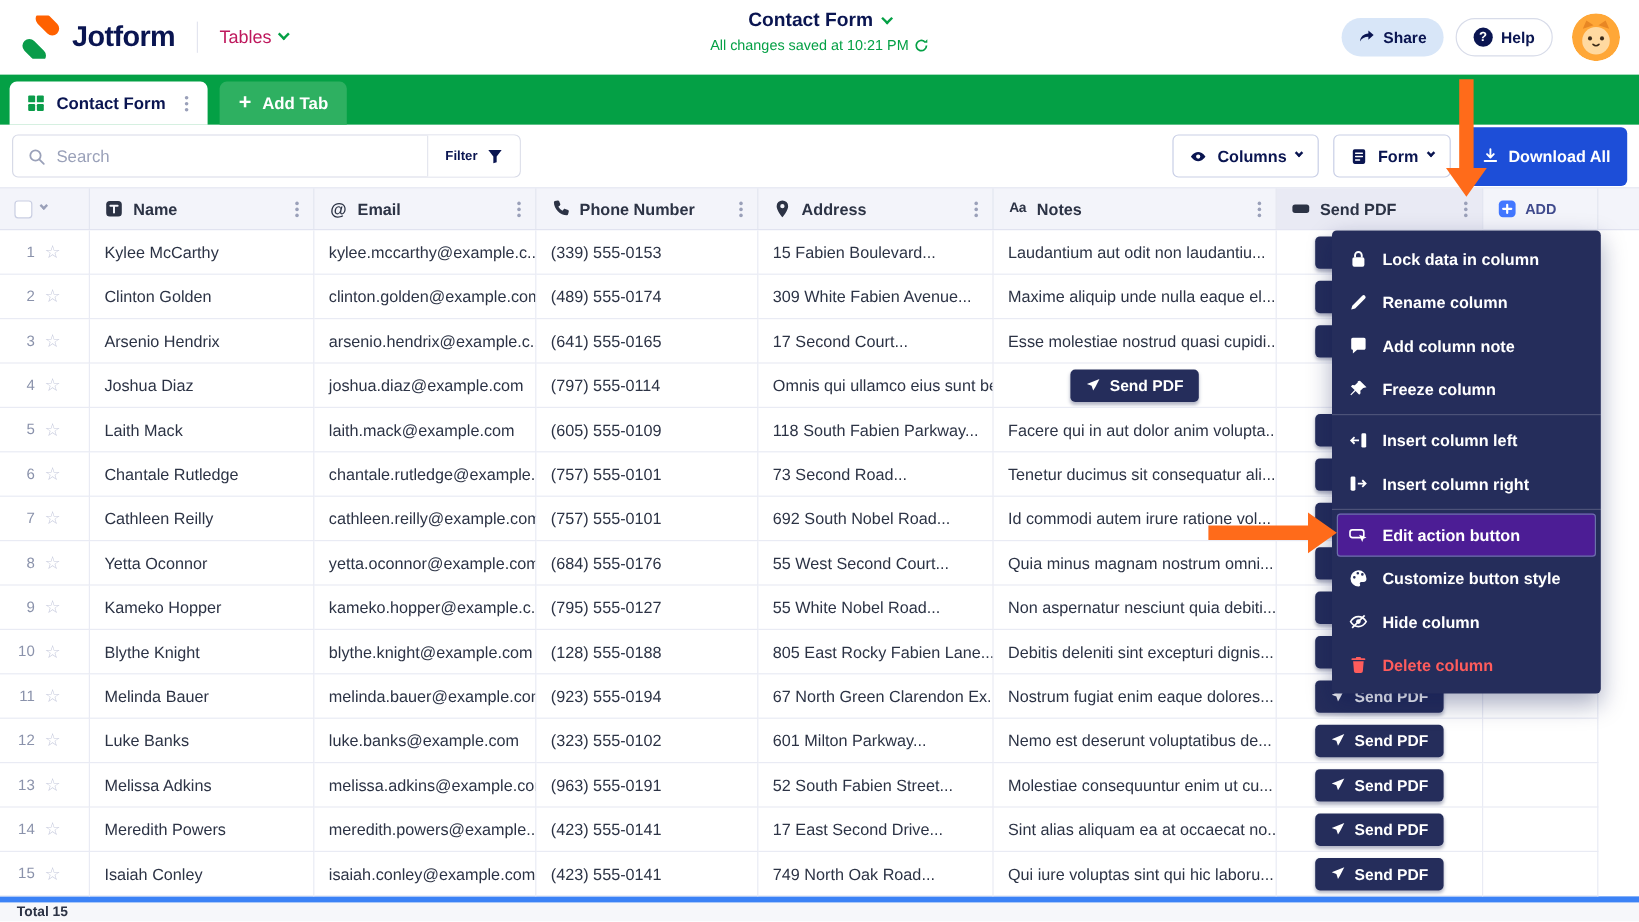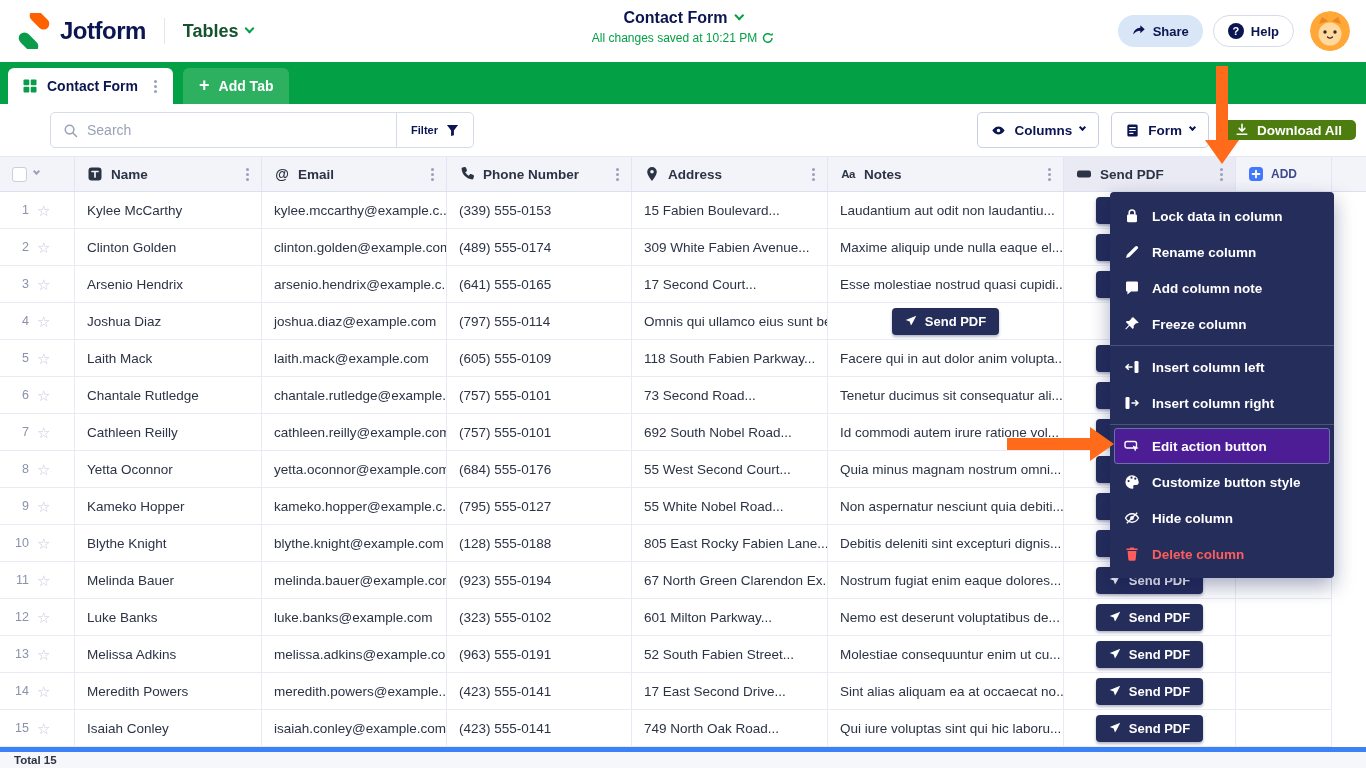--- a/index.html
+++ b/index.html
@@ -7,21 +7,21 @@
     font-family: "Liberation Sans", sans-serif; color: #2c3345; }
   .app { position: relative; width: 1366px; height: 768px; }
 
   
   .topbar { height: 62px; display: flex; align-items: center; padding: 0 16px; position: relative; background: #fff; }
   .brand { display: flex; align-items: center; gap: 8px; cursor: pointer; text-decoration: none; }
   .logo-mark { width: 36px; height: 36px; display: inline-flex; }
   .logo-mark svg { width: 100%; height: 100%; }
   .brand-text { font-size: 24px; font-weight: 800; color: #0a1551; letter-spacing: -0.5px; }
   .vdiv { width: 1px; height: 26px; background: #e3e5ef; margin: 0 18px; }
-  .tables-dd { display: flex; align-items: center; gap: 7px; font-size: 18px; font-weight: 700; color: #14532d; cursor: pointer; }
+  .tables-dd { display: flex; align-items: center; gap: 7px; font-size: 15px; font-weight: 400; color: #be185d; cursor: pointer; }
   .chev { display: inline-block; width: 7px; height: 7px; border-right: 2px solid currentColor; border-bottom: 2px solid currentColor; transform: rotate(45deg); margin-top: -5px; }
   .chev.green { color: #04a045; }
   .chev.sm { width: 5px; height: 5px; }
   .topbar-center { position: absolute; left: 50%; transform: translateX(-50%); top: 9px; text-align: center; }
   .doc-title-row { display: flex; align-items: center; justify-content: center; gap: 8px; cursor: pointer; }
   .doc-title { font-size: 16px; font-weight: 800; color: #0a1551; }
   .saved { margin-top: 4px; font-size: 12px; color: #04a045; display: flex; align-items: center; gap: 5px; justify-content: center; }
   .saved svg { width: 12px; height: 12px; }
   .topbar-right { margin-left: auto; display: flex; align-items: center; gap: 10px; }
   .pill { height: 32px; border-radius: 16px; padding: 0 14px; display: inline-flex; align-items: center; gap: 7px;
@@ -40,34 +40,34 @@
   .tab-icon { width: 16px; height: 16px; display: inline-flex; }
   .tab-label { font-size: 14px; font-weight: 800; color: #0a1551; }
   .kebab { width: 16px; height: 16px; display: inline-flex; align-items: center; justify-content: center; color: #9aa0b9; cursor: pointer; flex: none; }
   .kebab::before { content: ""; width: 3px; height: 3px; border-radius: 50%; background: currentColor;
     box-shadow: 0 -5px 0 currentColor, 0 5px 0 currentColor; }
   .add-tab { height: 36px; margin-left: 10px; background: #2eb061; border: none; border-radius: 6px 6px 0 0; color: #fff;
     font-size: 14px; font-weight: 700; display: inline-flex; align-items: center; gap: 9px; padding: 0 16px; cursor: pointer; font-family: inherit; }
   .add-tab .plus { font-size: 18px; font-weight: 700; line-height: 1; margin-top: -2px; }
 
   
-  .toolbar { height: 52px; background: #fff; display: flex; align-items: center; padding: 0 10px; margin-left: 40px; }
+  .toolbar { height: 52px; background: #fff; display: flex; align-items: center; padding: 0 10px; }
   .searchbox { width: 424px; height: 36px; border: 1px solid #d7dae7; border-radius: 5px; display: flex; align-items: center; background: #fff; }
   .search-icon { width: 15px; height: 15px; color: #9aa1b9; margin: 0 9px 0 12px; display: inline-flex; }
   .search-icon svg { width: 100%; height: 100%; }
   .searchbox input { flex: 1; border: none; outline: none; font-size: 14px; color: #2c3345; font-family: inherit; min-width: 0; background: transparent; }
   .searchbox input::placeholder { color: #9aa1b9; }
   .filter-btn { height: 100%; border: none; border-left: 1px solid #d7dae7; background: #fff; border-radius: 0 5px 5px 0;
     padding: 0 14px; display: inline-flex; align-items: center; gap: 8px; font-size: 11px; font-weight: 700; color: #0a1551; cursor: pointer; font-family: inherit; }
   .filter-btn svg { width: 13px; height: 13px; }
   .toolbar-right { margin-left: auto; display: flex; align-items: center; gap: 12px; }
   .btn-outline { height: 36px; border: 1px solid #c9cfe6; border-radius: 5px; background: #fff; padding: 0 13px;
     display: inline-flex; align-items: center; gap: 8px; font-size: 13.5px; font-weight: 700; color: #0a1551; cursor: pointer; font-family: inherit; }
   .btn-outline svg { width: 15px; height: 15px; }
-  .btn-green { height: 20px; border: none; border-radius: 5px; background: #4d7c0f; color: #fff; padding: 0 14px;
+  .btn-green { height: 49px; border: none; border-radius: 5px; background: #1d4ed8; color: #fff; padding: 0 14px;
     display: inline-flex; align-items: center; gap: 8px; font-size: 13.5px; font-weight: 800; cursor: pointer; font-family: inherit; }
   .btn-green svg { width: 14px; height: 14px; }
 
   
   .grid-row { display: grid; grid-template-columns: 75px 187px 185px 185px 196px 236px 172px 96px 1fr; }
   .thead { height: 36px; background: #f3f4fa; border-top: 1px solid #e6e8f2; border-bottom: 1px solid #dcdfee; }
   .th { display: flex; align-items: center; gap: 8px; padding: 0 6px 0 12px; border-right: 1px solid #e3e6f1;
     font-size: 13.5px; font-weight: 700; color: #2c3345; cursor: pointer; overflow: hidden; }
   .th.selected { background: #e9eaf4; }
   .th .kebab { margin-left: auto; }

